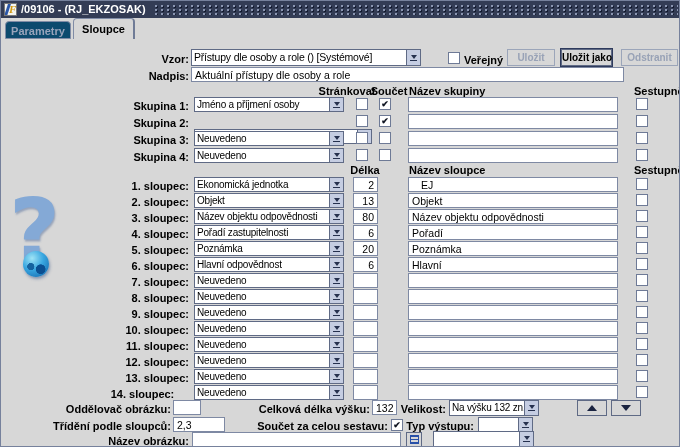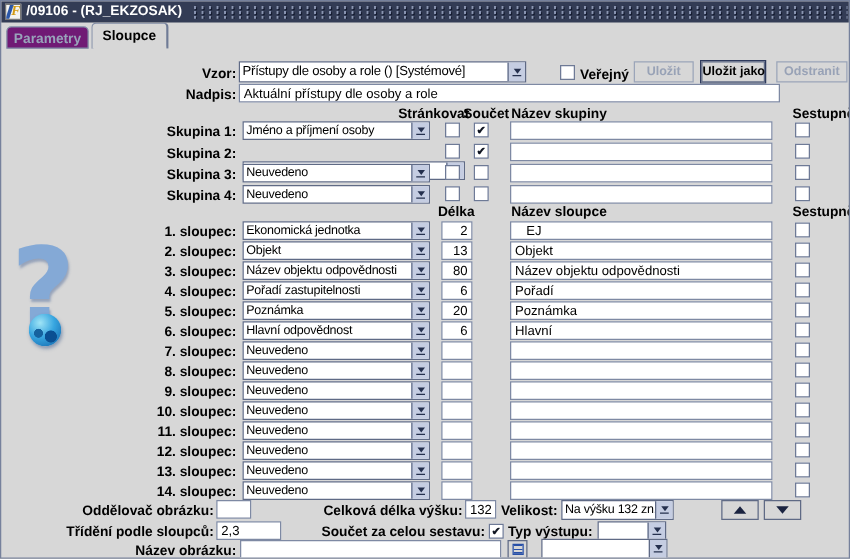--- a/index.html
+++ b/index.html
@@ -12,21 +12,21 @@
   .titlebar::after{content:"";position:absolute;left:152px;right:3px;top:3px;bottom:3px;
     background-image:radial-gradient(circle,#8b96b2 0.9px,transparent 1.1px),radial-gradient(circle,#141b30 0.9px,transparent 1.1px);
     background-size:6px 4px,6px 4px;background-position:0 0,1px 1px;}
   .title-text{position:absolute;left:20px;top:0;color:#fff;font-weight:bold;font-size:11px;line-height:17px;white-space:nowrap;}
   .app-icon{position:absolute;left:3px;top:2px;width:13px;height:13px;background:#f4f4f0;border:1px solid #777;overflow:hidden;}
   .app-icon::before{content:"";position:absolute;left:1px;top:0;width:3px;height:12px;background:#2b57a8;transform:skewX(-18deg);}
   .app-icon span{position:absolute;left:4px;top:0;font:bold italic 11px/11px "Liberation Serif",serif;color:#d29a12;}
 
   
   .tab{position:absolute;font-weight:bold;font-size:11px;text-align:center;border:1px solid #808ca6;border-bottom:none;border-radius:4px 4px 0 0;}
-  #tab-parametry{left:4px;top:20px;width:66px;height:18px;line-height:18px;background:#701a75;color:#98a3ba;border-bottom:1px solid #808ca6;}
+  #tab-parametry{left:4px;top:20px;width:66px;height:18px;line-height:18px;background:#0c4a6e;color:#98a3ba;border-bottom:1px solid #808ca6;}
   #tab-sloupce{left:72px;top:17px;width:62px;height:21px;line-height:21px;background:#d7d7d7;color:#000;border-right:2px solid #6f7b96;}
 
   
   .lbl{position:absolute;font-size:11px;font-weight:bold;color:#000;text-align:right;white-space:nowrap;line-height:13px;}
   .lbl.left{text-align:left;}
   .hdr{position:absolute;font-size:11px;font-weight:bold;color:#000;white-space:nowrap;line-height:12px;}
   .tf{position:absolute;display:block;border:1px solid #7e89a3;background:#fff;color:#000;
       font-family:"Liberation Sans",sans-serif;font-size:10.5px;padding:0 3px;height:15px;outline:none;}
   .combo{position:absolute;height:15px;background:#fff;border:1px solid #5f6a85;display:flex;align-items:stretch;cursor:default;}
   .combo .txt{flex:1;font-size:10px;letter-spacing:-0.2px;line-height:13px;padding:0 2px;white-space:nowrap;overflow:hidden;color:#000;}
@@ -367,21 +367,21 @@
       <span class="btn">
           <i></i>
           <u></u>
         </span>
     </div>
     <input class="tf" style="left: 352px; top: 0px; width: 25px; text-align: right;">
     <input class="tf" style="left: 407px; top: 0px; width: 210px;">
     <div class="cb" style="left:635px;top:1px;"></div>
   </div>
     <div class="row" style="top: 384px;">
-    <div class="lbl" style="left:95px;top:3px;width:93px;">14. sloupec:</div>
+    <div class="lbl" style="left:95px;top:3px;width:93px;text-align:center;">14. sloupec:</div>
     <div class="combo" style="left:193px;top:0;width:150px;">
       <span class="txt">Neuvedeno</span>
       <span class="btn">
           <i></i>
           <u></u>
         </span>
     </div>
     <input class="tf" style="left: 352px; top: 0px; width: 25px; text-align: right;">
     <input class="tf" style="left: 407px; top: 0px; width: 210px;">
     <div class="cb" style="left:635px;top:1px;"></div>

